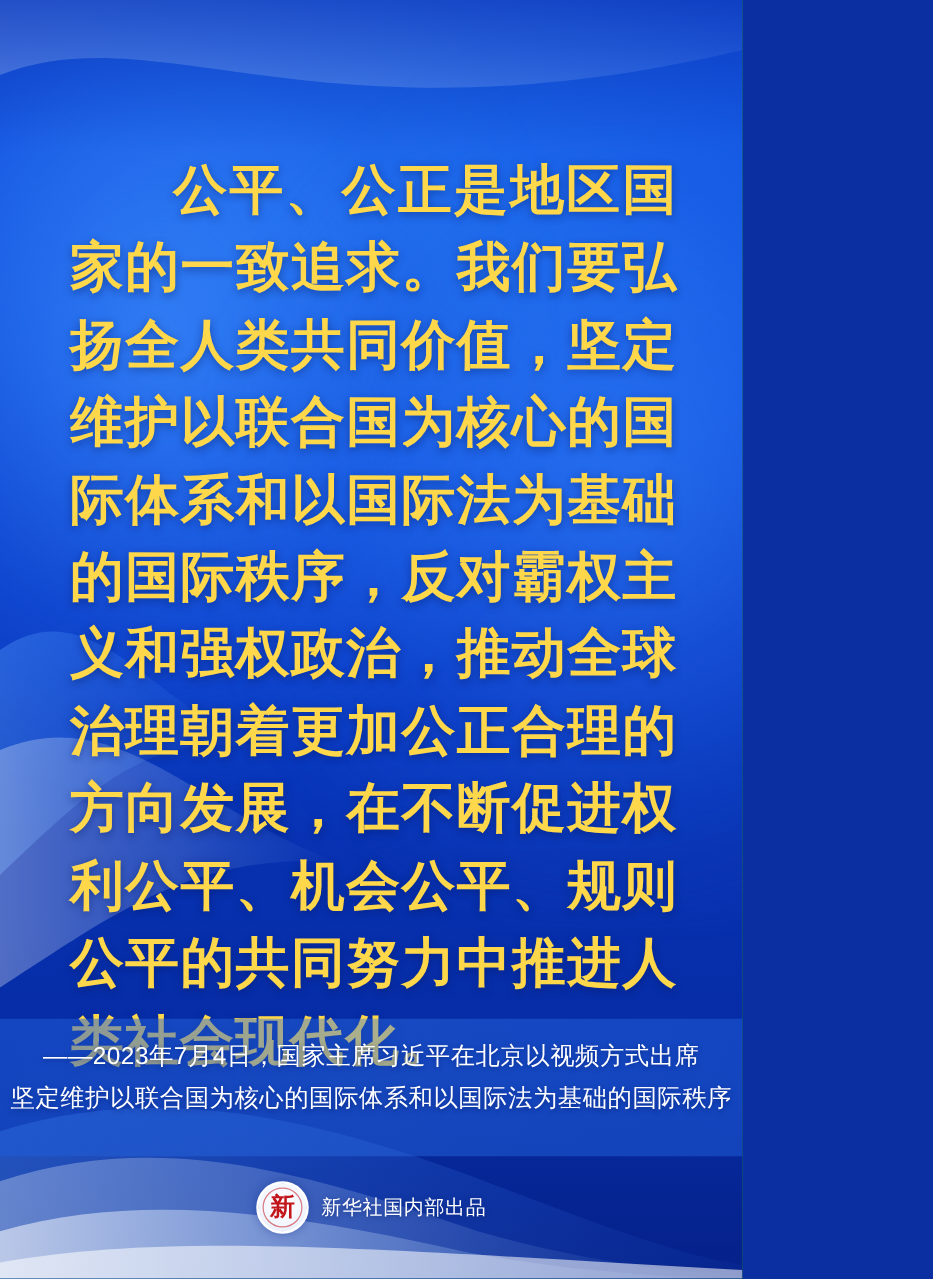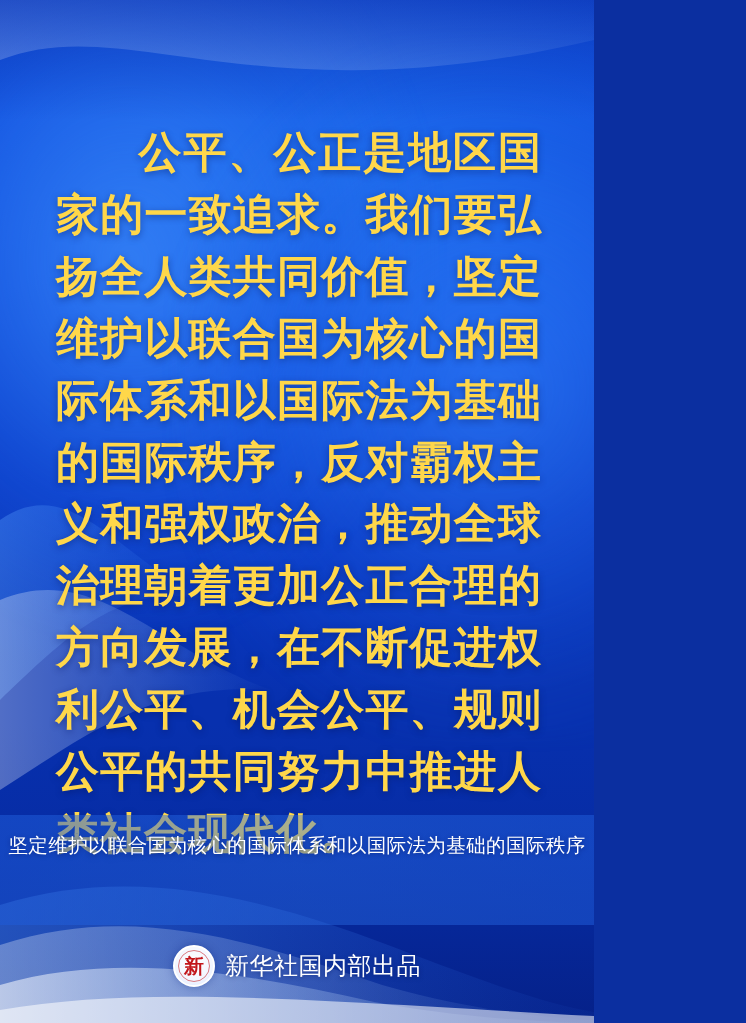--- a/index.html
+++ b/index.html
@@ -133,21 +133,21 @@
     font-family: "Liberation Serif", serif;
   }
   .logo .ring {
     position: absolute;
     inset: 3px;
     border-radius: 50%;
     border: 1px solid rgba(194,22,27,0.55);
   }
   .footer-text {
     color: #ffffff;
-    font-size: 24px;
+    font-size: 16px;
     font-family: Liberation Serif, serif;
     letter-spacing: 0.5px;
     text-shadow: 0 1px 4px rgba(0,20,90,0.5);
   }
 </style>
 </head>
 <body>
 
 <div id="card">
 
@@ -189,20 +189,21 @@
       <path d="M0,945 C170,900 330,945 480,985 C600,1012 690,1018 746,1020 L746,1023 L0,1023 Z" fill="url(#g1)"></path>
       <path d="M0,985 C150,950 320,975 470,1002 C580,1018 680,1022 746,1023 L0,1023 Z" fill="url(#g2)"></path>
       <path d="M0,1010 C180,985 380,1000 746,1016 L746,1023 L0,1023 Z" fill="#ffffff" fill-opacity="0.55"></path>
     </svg>
   </div>
 
   <div class="quote"><span class="indent"></span><span>公平、公正是地区国家的一致追求。我们要弘扬全人类共同价值，坚定维护以联合国为核心的国际体系和以国际法为基础的国际秩序，反对霸权主义和强权政治，推动全球治理朝着更加公正合理的方向发展，在不断促进权利公平、机会公平、规则公平的共同努力中推进人类社会现代化。</span></div>
 
   <div class="attrib-band"></div>
   <div class="attrib">
+    <span class="line">——2023年7月4日，国家主席习近平在北京以视频方式出席</span>
     <span class="line">坚定维护以联合国为核心的国际体系和以国际法为基础的国际秩序</span>
   </div>
 
   <div class="footer">
     <span class="logo">
       <span class="ring"></span>
       <span class="mark">新</span>
     </span>
     <span class="footer-text">新华社国内部出品</span>
   </div>

